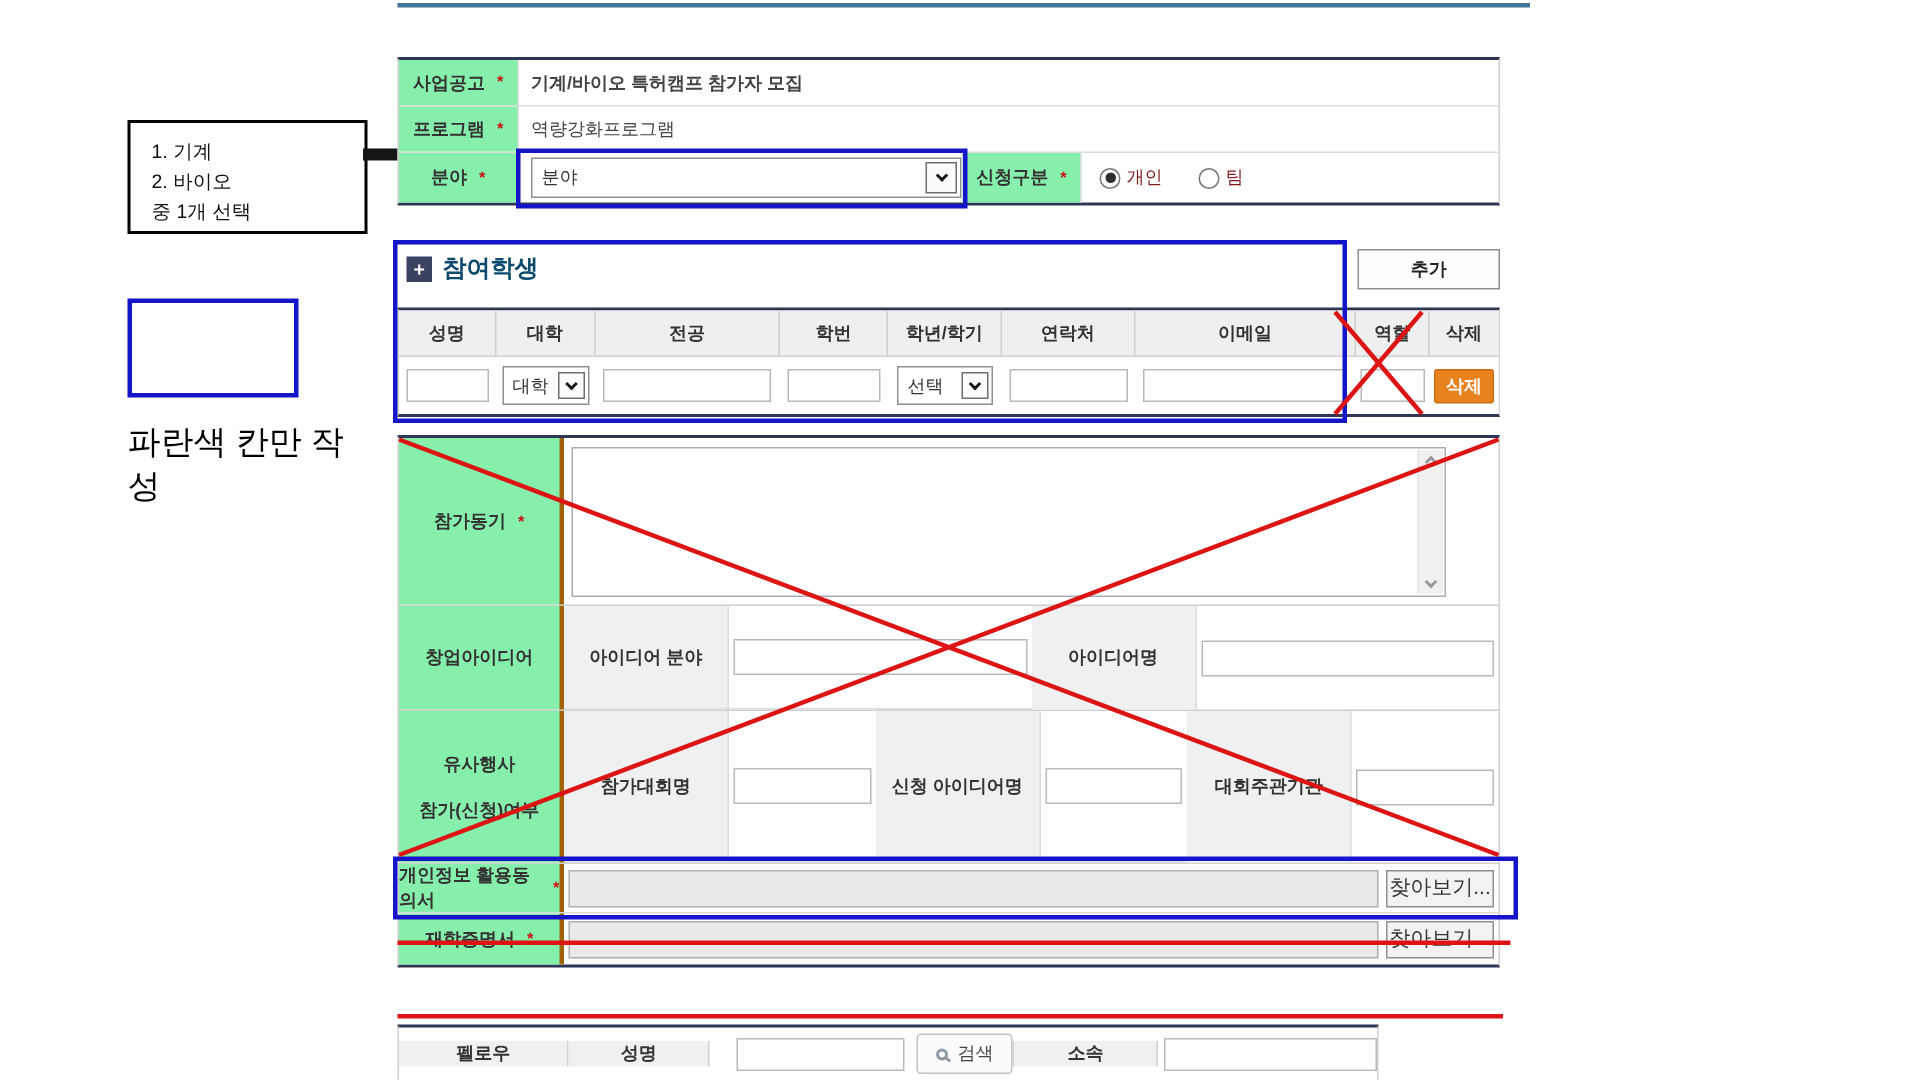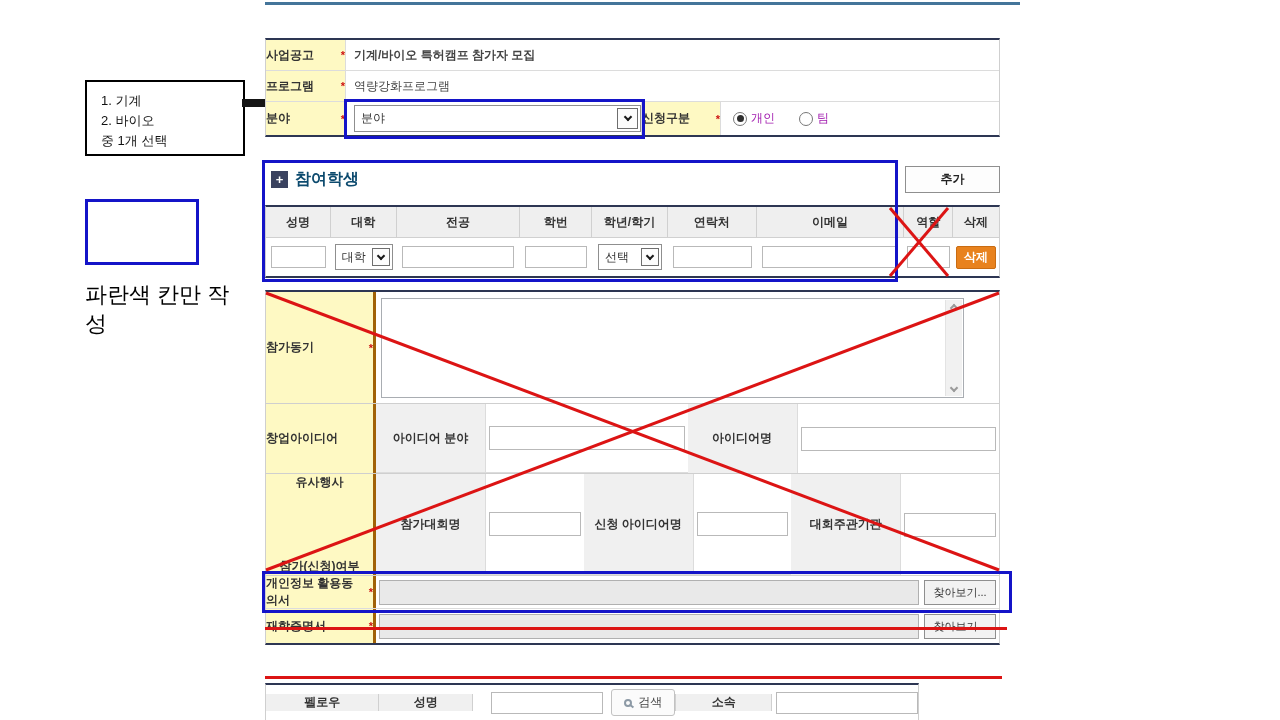--- a/index.html
+++ b/index.html
@@ -5,42 +5,42 @@
   * { box-sizing: border-box; margin: 0; padding: 0; }
   html,body { width:1280px; height:720px; background:#fff;
     font-family:"Liberation Sans","DejaVu Sans",sans-serif; overflow:hidden; }
   .canvas { position:relative; width:1280px; height:720px; background:#fff; }
   .abs { position:absolute; }
 
   
   .navy-table { border-top:2px solid #2d3653; border-bottom:2px solid #2d3653;
     border-left:1px solid #cfcfcf; border-right:1px solid #cfcfcf; background:#fff; }
   .vrow { display:flex; align-items:stretch; }
-  .lbl { background:#fef9c3; display:flex; align-items:center; justify-content:space-between;
+  .lbl { background:#86efac; display:flex; align-items:center; justify-content:center;
     gap:8px; font-weight:bold; font-size:12px; color:#333; }
   .req { color:#cc1111; font-size:11px; font-weight:bold; }
 
   
   .t1 { left:265px; top:38px; width:735px; }
   .t1 .vrow { height:31px; border-bottom:1px solid #dcdcdc; }
   .t1 .vrow:last-child { border-bottom:none; height:33px; }
   .t1 .lbl { width:80px; border-right:1px solid #dcdcdc; }
   .t1 .val { flex:1; display:flex; align-items:center; padding-left:8px; font-size:12px; color:#444; }
   .val-strong { color:#16339c; font-weight:bold; }
   .sel { background:#fff; border:1px solid #8f8f8f; display:flex; align-items:center;
     justify-content:space-between; font-size:12px; color:#333; padding-left:6px; }
   .chevbox { border:1px solid #6e6e6e; background:#fcfcfc; display:flex;
     align-items:center; justify-content:center; margin-right:2px; }
   .chev { width:6px; height:6px; border-right:2px solid #1a1a1a; border-bottom:2px solid #1a1a1a;
     transform:rotate(45deg); margin-top:-3px; }
   .sel-field { width:287px; height:27px; margin-left:0; }
   .sel-field .chevbox { width:21px; height:21px; }
   .sub-lbl { width:117px; border-left:1px solid #dcdcdc; border-right:1px solid #dcdcdc; }
   .radio-group { flex:1; display:flex; align-items:center; gap:24px; padding-left:12px; }
-  .radio-opt { display:flex; align-items:center; gap:4px; font-size:12px; color:#a21caf; }
+  .radio-opt { display:flex; align-items:center; gap:4px; font-size:12px; color:#7f1d1d; }
   .radio { width:14px; height:14px; border:1px solid #777; border-radius:50%; background:#fff;
     display:inline-flex; align-items:center; justify-content:center; }
   .radio.checked::after { content:""; width:7px; height:7px; background:#2e2e2e; border-radius:50%; }
 
   
   .topline { left:265px; top:2px; width:755px; height:3px; background:#44759a; }
   .note-box { left:85px; top:80px; width:160px; height:76px; border:2px solid #000;
     padding:9px 0 0 14px; font-size:13px; color:#111; line-height:1.55; background:#fff; }
   .arrow-shaft { left:242px; top:99px; width:52px; height:8px; background:#151515; }
   .arrow-head { left:293px; top:92px; width:0; height:0; border-left:20px solid #151515;
@@ -98,21 +98,21 @@
     display:flex; align-items:center; justify-content:center; font-weight:bold; font-size:12px; color:#333; }
   .subval { flex:1; display:flex; align-items:center; }
   .line-inp { flex:1; margin:0 3px; height:24px; border:1px solid #b9b9b9; background:#fff; }
   .row-b { height:70px; }
   .row-c { height:102px; }
   .file-row { height:33px; border-bottom:1px solid #dcdcdc; }
   .file-row:last-child { border-bottom:none; height:34px; }
   .file-val { flex:1; display:flex; align-items:center; gap:5px; padding:0 3px; }
   .file-field { flex:1; height:25px; background:#e9e9e9; border:1px solid #b0b0b0; }
   .browse-btn { width:72px; height:25px; background:#f2f2f2; border:1px solid #8f8f8f;
-    font-size:11px; color:#333; display:flex; align-items:center; justify-content:center; }
+    font-size:14px; color:#333; display:flex; align-items:center; justify-content:center; }
 
   
   .t4 { left:265px; top:683px; width:654px; height:39px; display:flex; align-items:center; }
   .f-lbl { background:#f0f0f0; display:flex; align-items:center; justify-content:center;
     font-weight:bold; font-size:12px; color:#333; border-right:1px solid #d0d0d0; }
   .fw1{width:135px}.fw2{width:112px}.fw4{width:115px;border-left:1px solid #d0d0d0}
   .f-white { width:218px; display:flex; align-items:center; gap:8px; padding-left:18px; }
   .f-inp { width:112px; height:22px; border:1px solid #b9b9b9; background:#fff; }
   .search-btn { width:64px; height:27px; border:1px solid #c2c2c2; background:#fbfbfb;
     border-radius:3px; display:flex; align-items:center; justify-content:center;

